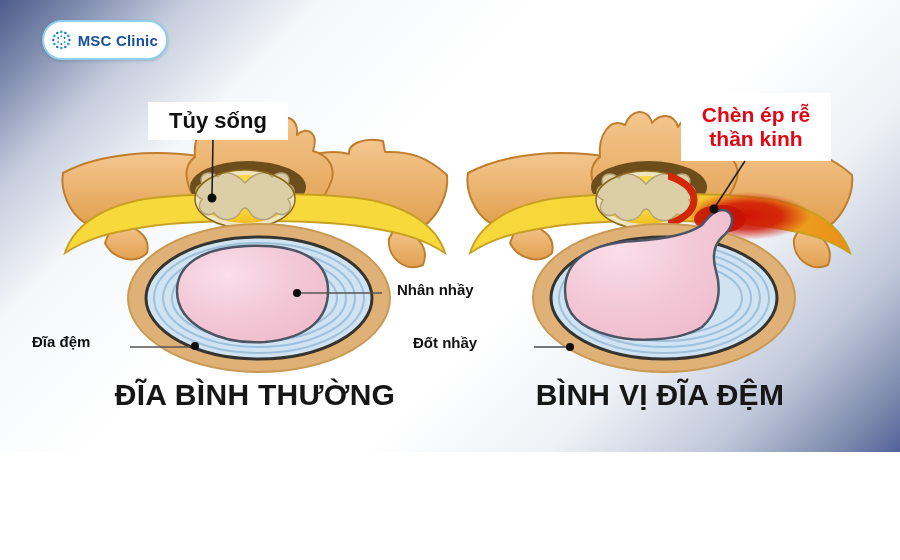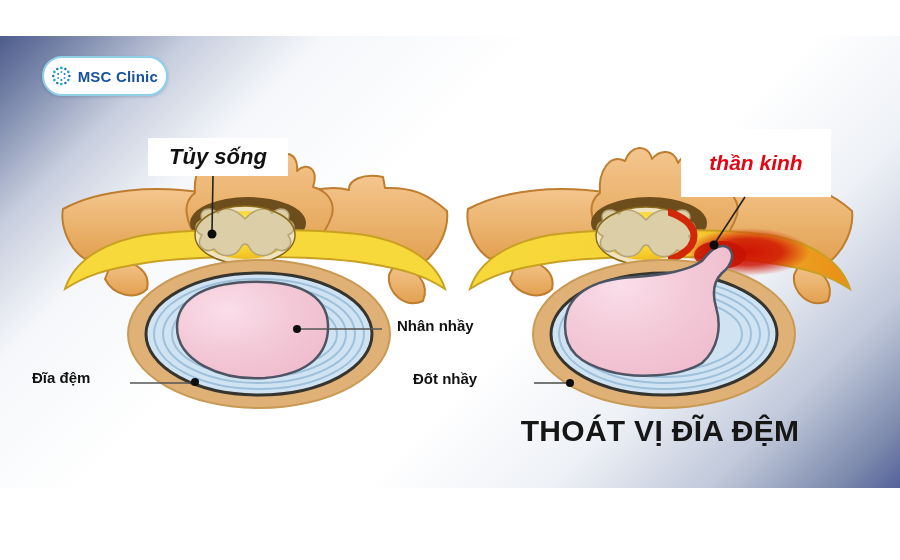--- a/index.html
+++ b/index.html
@@ -1,27 +1,27 @@
 <!DOCTYPE html>
 <html><head>
 <meta charset="utf-8">
 <style>
   html,body{margin:0;padding:0;}
   body{width:900px;height:560px;overflow:hidden;font-family:"Liberation Sans",sans-serif;}
   .stage{position:relative;width:900px;height:452px;
-    background:linear-gradient(135deg,#4d5c8b 0%,#7d8aad 6%,#c6cddd 14%,#f5f7fa 24%,#ffffff 40%,#ffffff 60%,#eef1f6 74%,#c0c8da 86%,#7f8cae 95%,#52629a 100%);margin-top:36px;}
+    background:linear-gradient(135deg,#4d5c8b 0%,#7d8aad 6%,#c6cddd 14%,#f5f7fa 24%,#ffffff 40%,#ffffff 60%,#eef1f6 74%,#c0c8da 86%,#7f8cae 95%,#52629a 100%);}
   .logo{position:absolute;left:42px;top:20px;width:126px;height:40px;background:#ffffff;
     border:2px solid #8fd0ea;border-radius:22px;display:flex;align-items:center;gap:5px;
     padding:0 8px 0 6px;box-sizing:border-box;box-shadow:0 1px 3px rgba(40,60,110,.25);}
   .logo-text{font-size:15px;font-weight:bold;color:#17519f;letter-spacing:.2px;white-space:nowrap;}
   .diag{position:absolute;width:400px;height:300px;}
   .diag.left{left:55px;top:95px;}
   .diag.right{left:460px;top:95px;}
   .lbl{position:absolute;font-weight:bold;color:#111;font-size:15px;line-height:1.15;white-space:nowrap;}
-  .lbl-box{background:#ffffff;display:flex;align-items:center;justify-content:center;font-style:italic;}
+  .lbl-box{background:#ffffff;display:flex;align-items:center;justify-content:center;}
   .lbl-tuysong{left:148px;top:102px;width:140px;height:38px;font-size:22px;}
   .lbl-chenep{left:681px;top:93px;width:150px;height:68px;flex-direction:column;color:#e30613;font-size:21px;text-align:center;}
   .lbl-nhannhay{left:397px;top:281px;}
   .lbl-diadem{left:32px;top:333px;}
   .lbl-dotsong{left:413px;top:334px;}
   .caption{position:absolute;width:400px;text-align:center;font-size:30px;font-weight:800;
     color:#161616;letter-spacing:.3px;top:378px;}
   .caption.left{left:55px;}
   .caption.right{left:460px;}
   .overlay{position:absolute;left:0;top:0;width:900px;height:560px;pointer-events:none;}
@@ -148,36 +148,38 @@
       </g>
       <path fill="url(#pinkG)" stroke="#4d5564" stroke-width="2.5" d="M 105 195 C 105 165 130 148 175 146 C 205 144 228 140 242 130 C 250 120 258 112 267 116 C 276 122 272 134 262 142 C 254 150 252 162 256 176 C 262 196 258 218 242 232 C 220 246 175 248 148 240 C 120 232 105 220 105 195 Z"></path>
     </g>
   </svg>
 
   <div class="lbl lbl-box lbl-tuysong">
     <span>Tủy sống</span>
   </div>
 
   <div class="lbl lbl-box lbl-chenep">
+    <span>Chèn ép rễ</span>
     <span>thần  kinh</span>
   </div>
 
   <div class="lbl lbl-nhannhay">
     <span>Nhân nhầy</span>
   </div>
 
   <div class="lbl lbl-diadem">
     <span>Đĩa đệm</span>
   </div>
 
   <div class="lbl lbl-dotsong">
     <span>Đốt nhầy</span>
   </div>
 
-  <div class="caption right">THOÁT VỊ ĐĨA ĐỆM</div>
+  <div class="caption left">ĐĨA BÌNH THƯỜNG</div>
+  <div class="caption right">BÌNH VỊ ĐĨA ĐỆM</div>
 
   <svg class="overlay" viewBox="0 0 900 560">
     <g stroke="#222" stroke-width="1.6">
       <line x1="213" y1="140" x2="212" y2="195"></line>
       <line x1="745" y1="161" x2="715" y2="207"></line>
       <line x1="301" y1="293" x2="382" y2="293" stroke="#555"></line>
       <line x1="130" y1="347" x2="190" y2="347" stroke="#555"></line>
       <line x1="534" y1="347" x2="566" y2="347" stroke="#555"></line>
     </g>
     <g fill="#0d0d0d">

